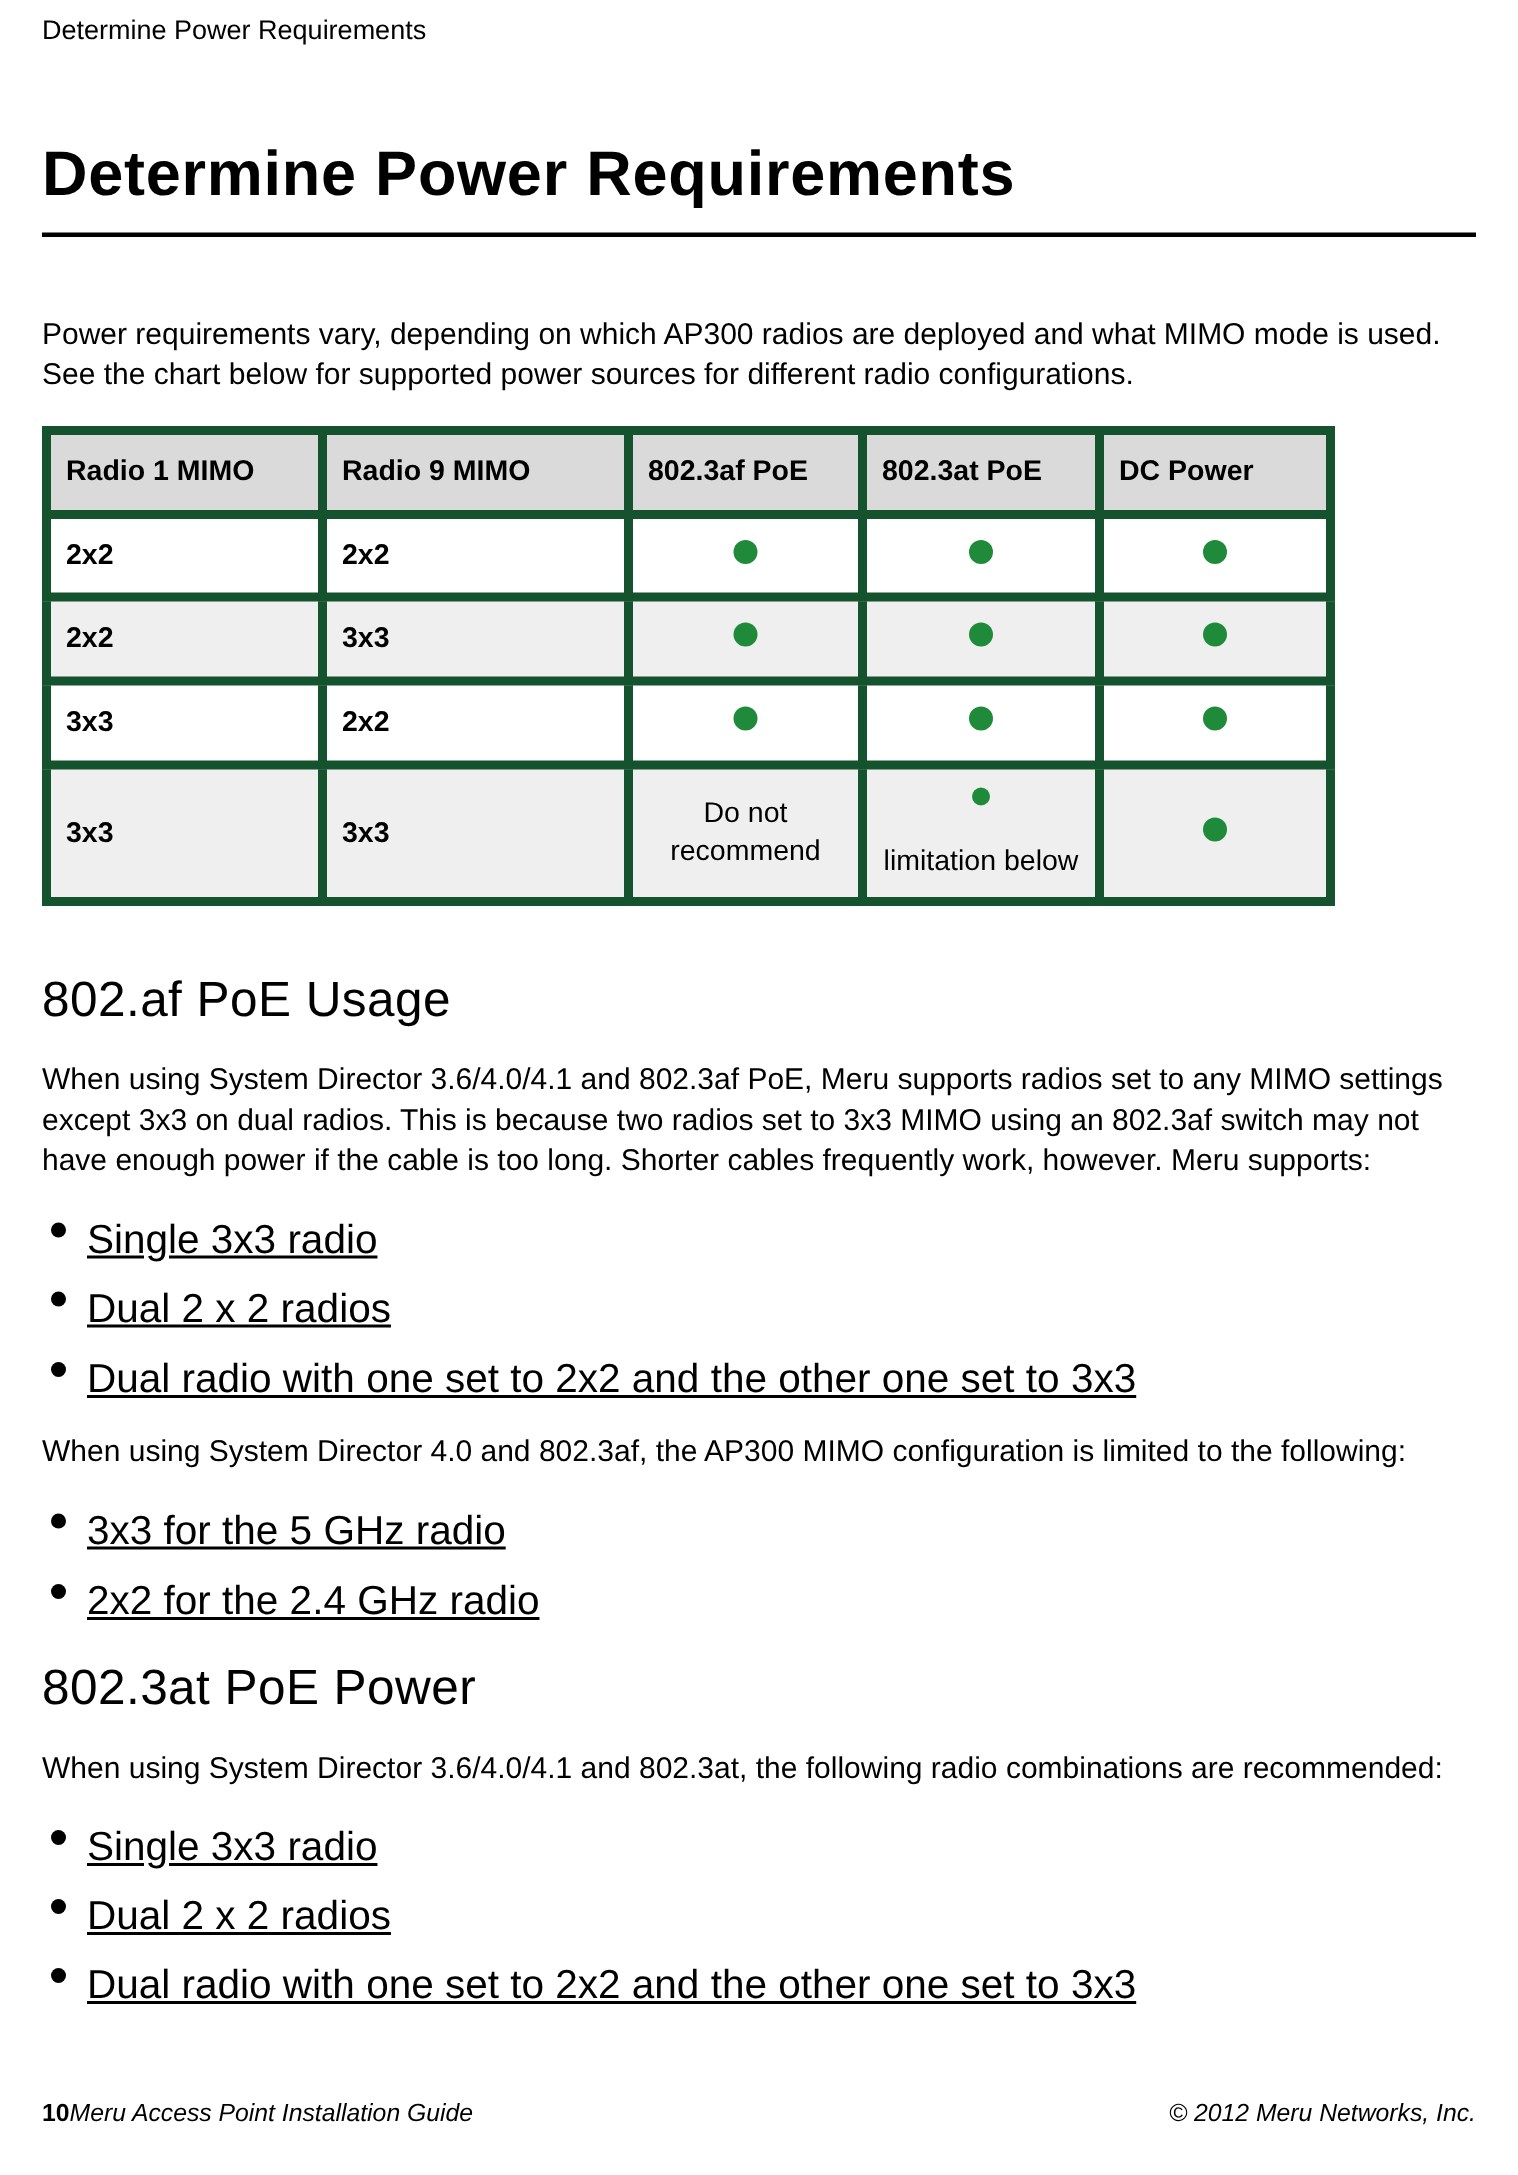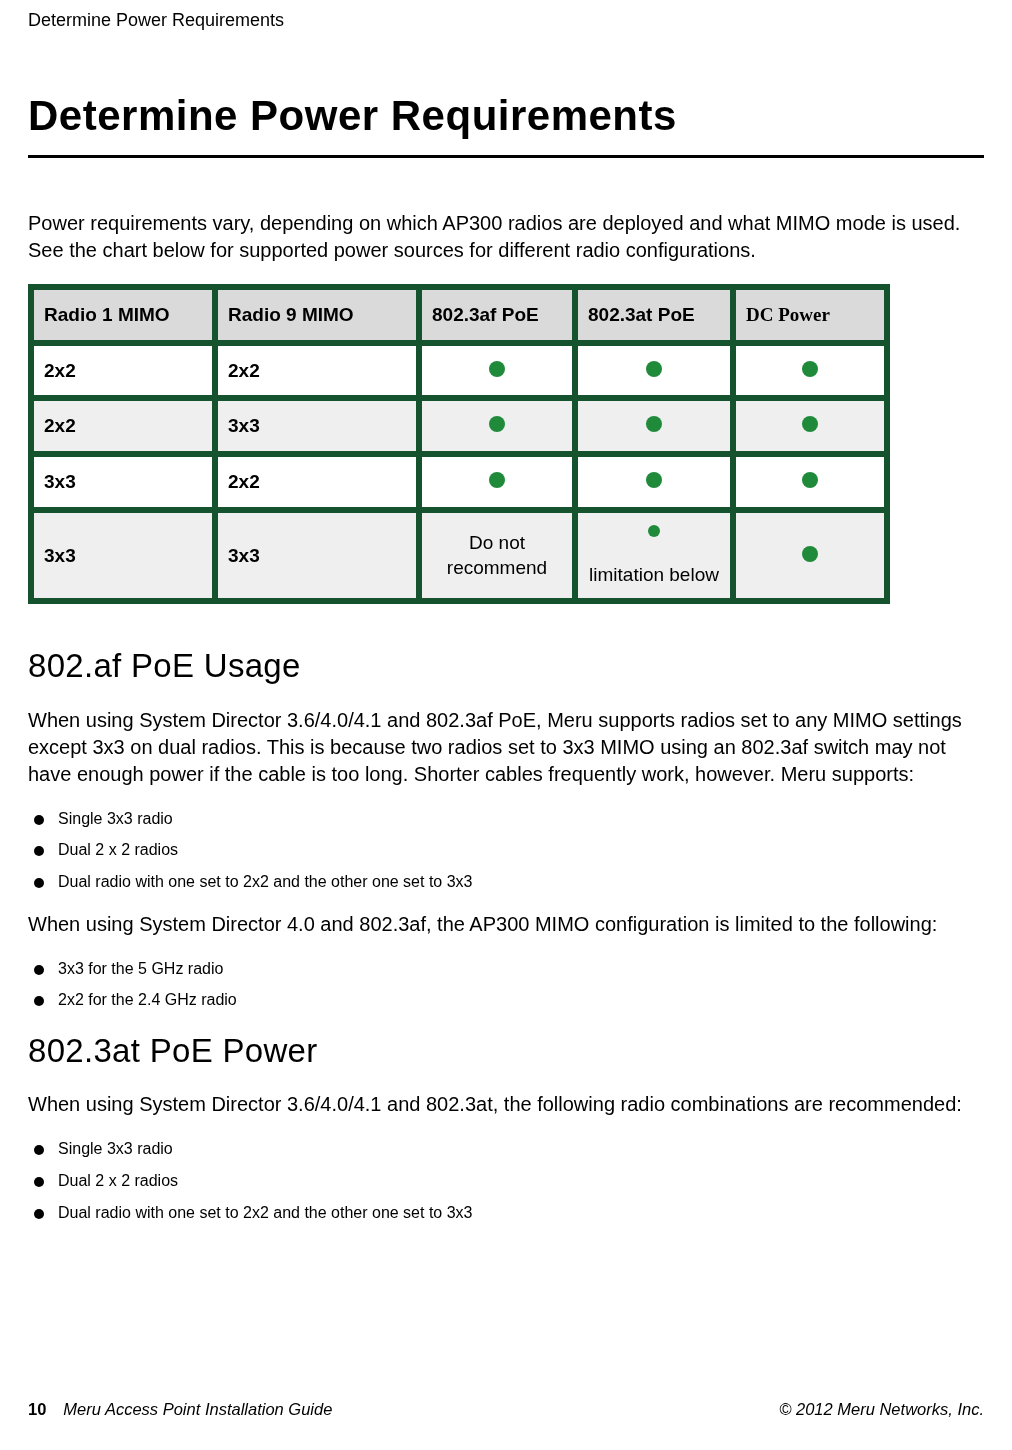--- a/index.html
+++ b/index.html
@@ -56,21 +56,21 @@
   table.power-table th {
     background: #dadada;
     font-weight: bold;
     text-align: left;
     font-size: 19px;
   }
   .col-r1 { width: 158px; }
   .col-r2 { width: 178px; }
   .col-af { width: 130px; text-align: center; }
   .col-at { width: 132px; text-align: center; }
-  .col-dc { width: 128px; text-align: center; font-family: Liberation Serif, serif; }
+  .col-dc { width: 128px; text-align: center; }
   .cell-center { text-align: center; }
   .dot {
     display: inline-block;
     width: 16px;
     height: 16px;
     border-radius: 50%;
     background: #1f8b3a;
   }
   .dot-small {
     display: inline-block;
@@ -96,21 +96,22 @@
   }
   ul.bullets {
     list-style: none;
     padding: 0;
     margin: 0 0 18px 0;
   }
   ul.bullets li {
     position: relative;
     padding-left: 30px;
     margin: 10px 0;
-    font-size: 16px;
+    font-size: 27px;
+    text-decoration: underline;
   }
   ul.bullets li::before {
     content: "";
     position: absolute;
     left: 6px;
     top: 7px;
     width: 10px;
     height: 10px;
     border-radius: 50%;
     background: #000;
@@ -118,21 +119,21 @@
   .footer {
     position: absolute;
     left: 28px;
     right: 28px;
     bottom: 30px;
     display: flex;
     justify-content: space-between;
     font-size: 16.5px;
     font-style: italic;
   }
-  .footer .pagenum { font-style: normal; font-weight: bold; margin-right: 17px; }
+  .footer .pagenum { font-style: normal; font-weight: bold; margin-right: 0; }
   .footer .left { display: flex; align-items: baseline; }
 </style>
 </head>
 <body>
 
 <div class="page">
 
   <div class="running-head">Determine Power Requirements</div>
 
   <h1 class="main-heading">Determine Power Requirements</h1>

